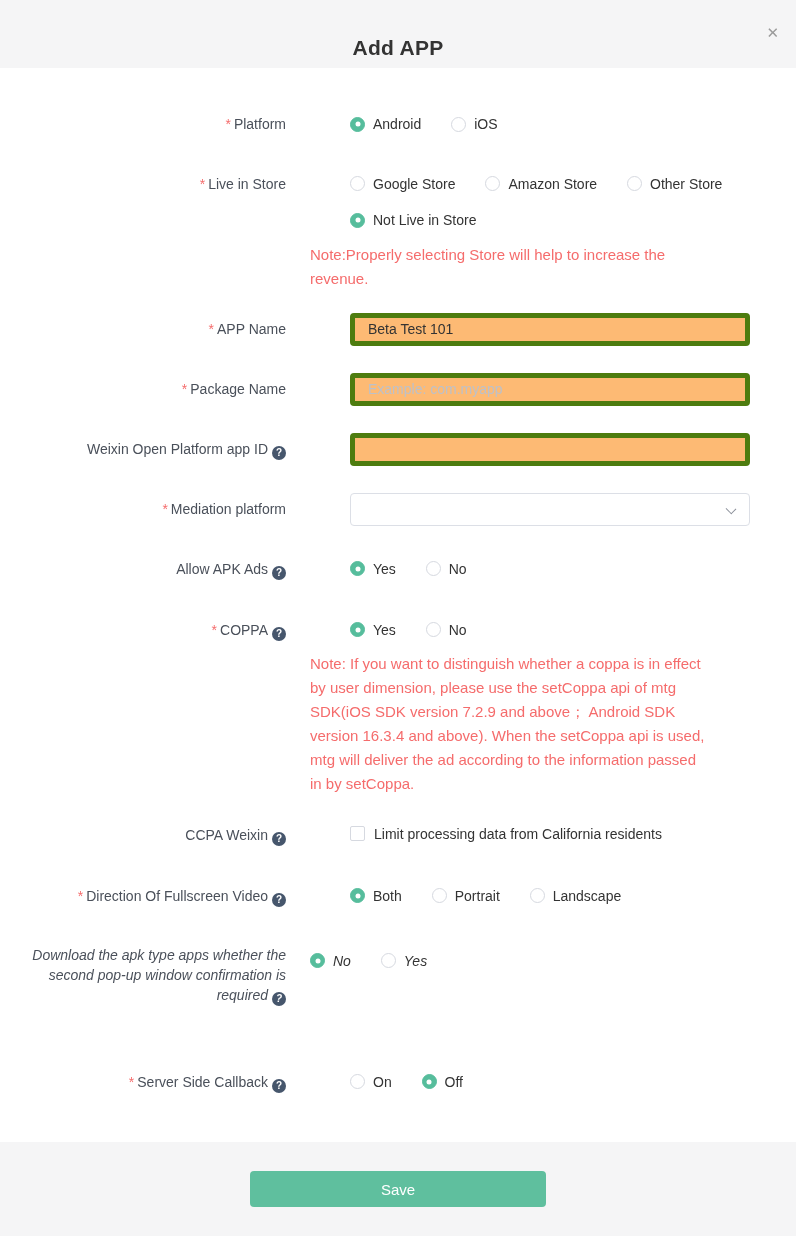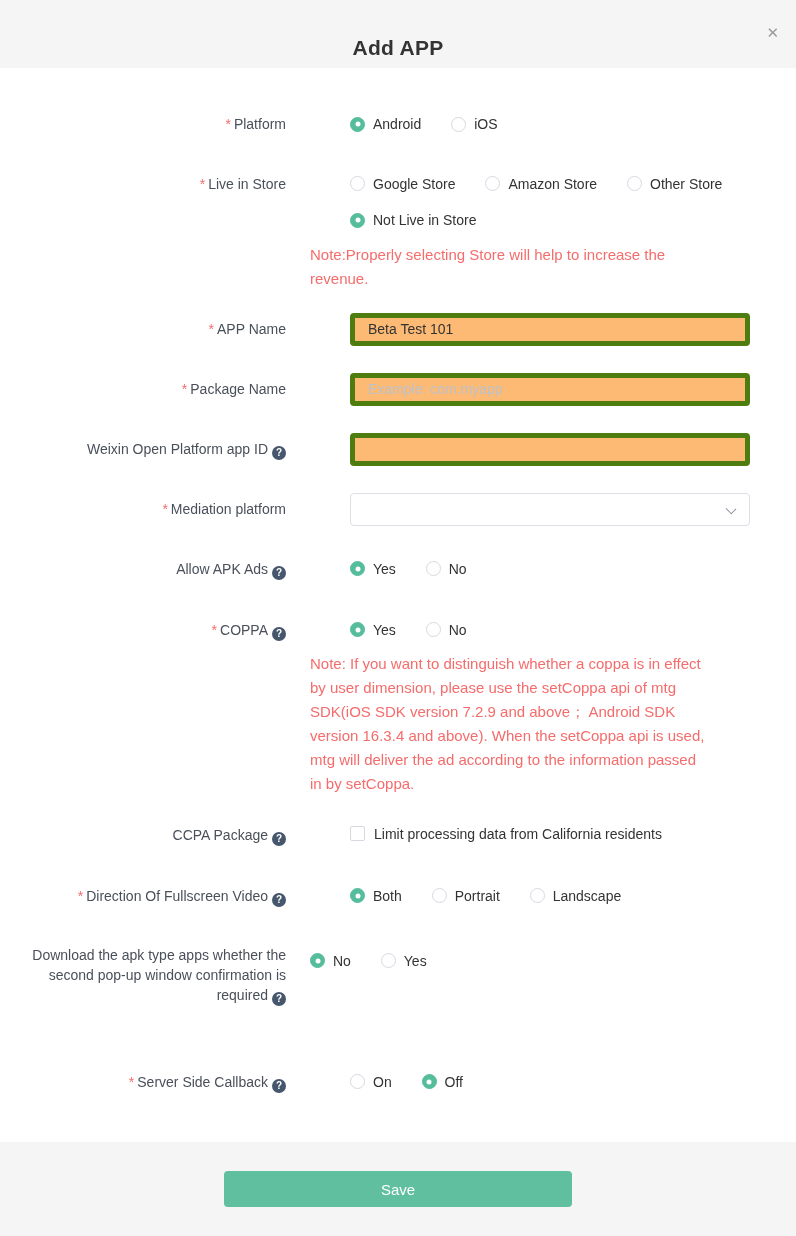--- a/index.html
+++ b/index.html
@@ -8,21 +8,21 @@
 
   
   .modal-header { position:relative; height:68px; background:#f5f5f6; display:flex; align-items:center; justify-content:center; flex-shrink:0; }
   .modal-title { font-size:21px; font-weight:700; color:#333; letter-spacing:.3px;margin-top:28px; }
   .close { position:absolute; right:17px; top:25px; font-size:15px; color:#9b9b9b; cursor:pointer; line-height:1; }
 
   
   .modal-body { flex:1; padding-top:46px; }
   .row { display:flex; }
   .row.center { align-items:center;gap:40px; }
-  .row.top { align-items:flex-start; }
+  .row.top { align-items:flex-start;font-style:italic; }
   .label { width:310px; padding-right:24px; text-align:right; font-size:14px; line-height:20px; color:#4a505a; }
   .control { width:420px; font-size:14px; color:#333; }
   .req { color:#f56c6c; margin-right:3px; }
 
   
   .mb39{margin-bottom:39px}.mb16{margin-bottom:16px}.mb12{margin-bottom:12px}
   .mb22{margin-bottom:22px}.mb27{margin-bottom:27px}.mb33{margin-bottom:33px}
   .mb40{margin-bottom:40px}.mb11{margin-bottom:11px}.mb29{margin-bottom:29px}
   .mb34{margin-bottom:38px}.mb66{margin-bottom:66px}
 
@@ -44,21 +44,21 @@
 
   
   .note { width:400px; color:#f56c6c; font-size:15px; line-height:24px; }
 
   
   .checkbox-row { display:inline-flex; align-items:center; cursor:pointer; }
   .cb { width:15px; height:15px; border:1px solid #d6d9e0; border-radius:2px; background:#fff; margin-right:9px; flex-shrink:0; }
 
   
   .modal-footer { height:94px; background:#f5f5f6; display:flex; align-items:center; justify-content:center; flex-shrink:0; }
-  .save-btn { width:348px; height:36px; border:none; border-radius:4px; background:#5fbf9e; color:#fff; font-size:15px; font-family:"Liberation Sans",sans-serif; cursor:pointer; }
+  .save-btn { width:296px; height:36px; border:none; border-radius:4px; background:#5fbf9e; color:#fff; font-size:15px; font-family:"Liberation Sans",sans-serif; cursor:pointer; }
 </style>
 </head>
 <body>
 
 <div class="modal">
 
   <div class="modal-header">
     <div class="modal-title">Add APP</div>
     <span class="close">✕</span>
   </div>
@@ -191,21 +191,21 @@
 
     <div class="row mb29">
       <div class="label"></div>
       <div class="control">
         <div class="note">Note: If you want to distinguish whether a coppa is in effect by user dimension, please use the setCoppa api of mtg SDK(iOS SDK version 7.2.9 and above； Android SDK version 16.3.4 and above). When the setCoppa api is used, mtg will deliver the ad according to the information passed in by setCoppa.</div>
       </div>
     </div>
 
     <div class="row center mb40">
       <div class="label">
-        <span>CCPA Package</span><span class="help">?</span>
+        <span>CCPA Weixin</span><span class="help">?</span>
       </div>
       <div class="control">
         <label class="checkbox-row">
           <span class="cb"></span>
           <span>Limit processing data from California residents</span>
         </label>
       </div>
     </div>
 
     <div class="row center mb34">

